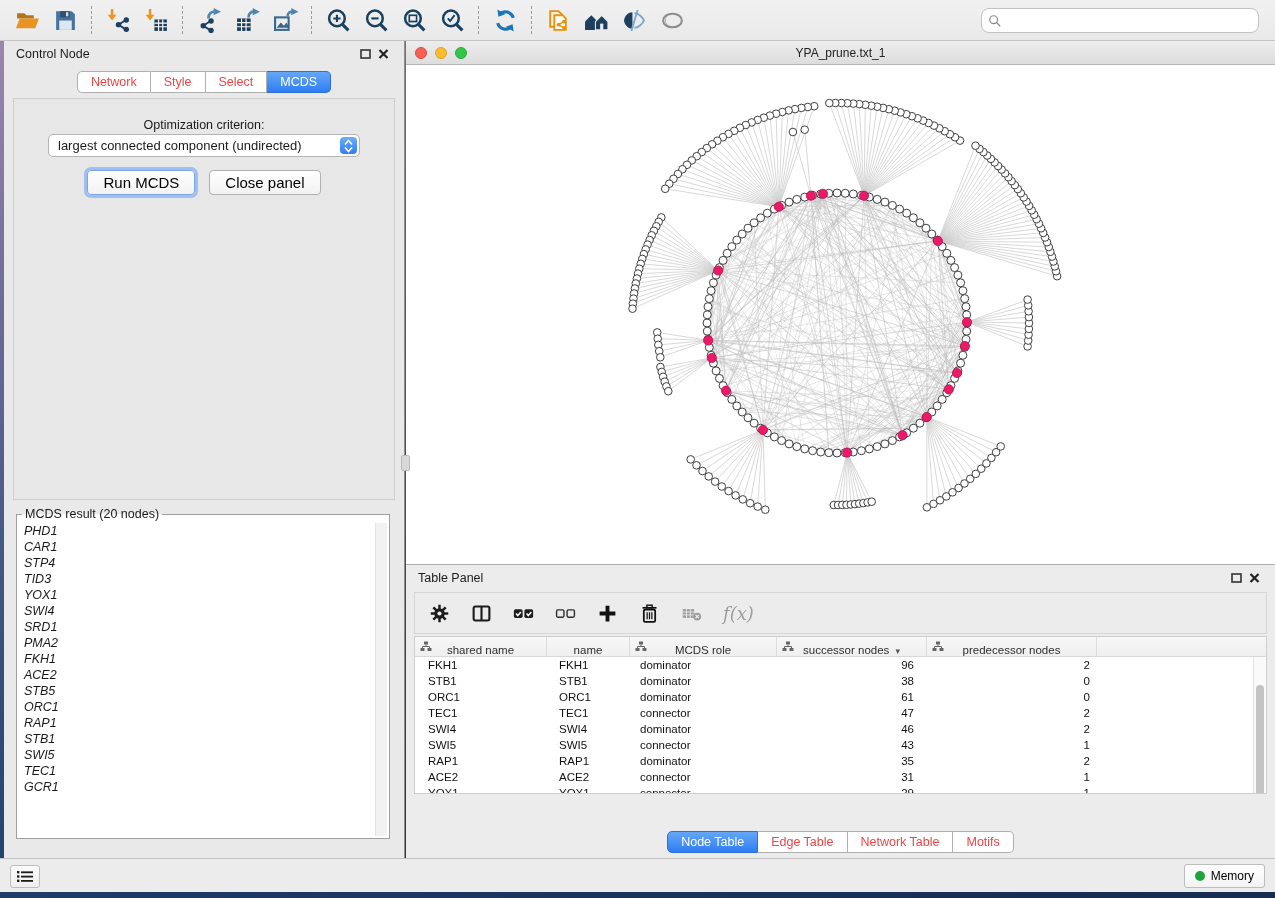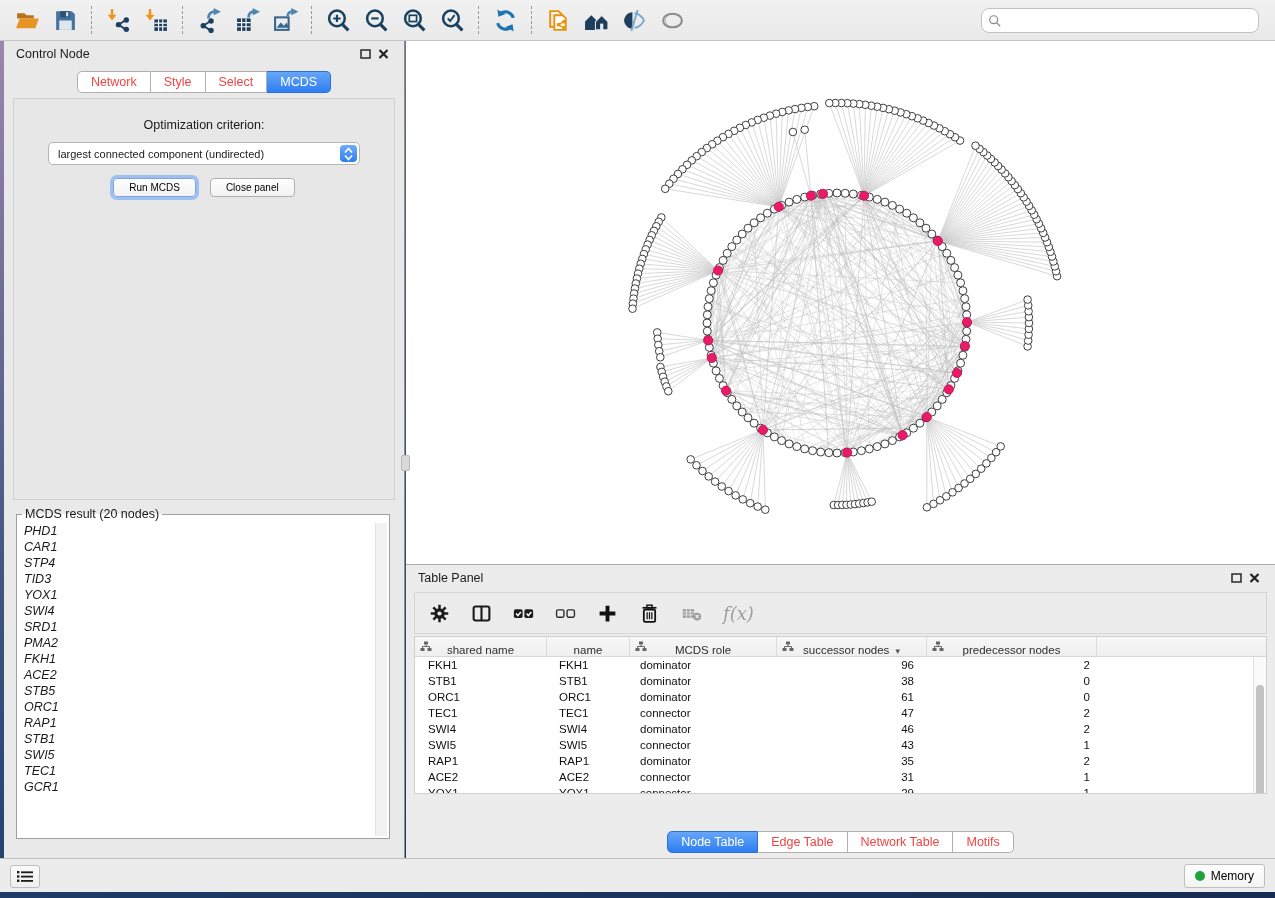--- a/index.html
+++ b/index.html
@@ -44,30 +44,30 @@
     align-items:center; justify-content:center; cursor:pointer; padding:0; }
   .cp-tabs { display:flex; justify-content:center; margin-top:4px; }
   .seg { font-size:12.5px; padding:3px 13px; background:#fff; border:1px solid #b0b0b0;
     border-left:none; color:#ef4444; cursor:pointer; }
   .seg:first-child { border-left:1px solid #b0b0b0; border-radius:5px 0 0 5px; }
   .seg:last-child  { border-radius:0 5px 5px 0; }
   .seg.sel { background:linear-gradient(#66a6f8,#2e7ef2); color:#fff; border-color:#2e6fd8; }
   .cp-content { position:absolute; left:9px; right:9px; top:57px; height:402px;
     background:#e7e7e7; border:1px solid #cicfcf; border:1px solid #cfcfcf; text-align:center; }
   .opt-label { margin-top:19px; font-size:12.5px; }
-  .select { width:312px; height:23px; margin:10px auto 0 auto; background:#fff;
+  .select { width:312px; height:23px; margin:2px auto 0 auto; background:#fff;
     border:1px solid #b5b5b5; border-radius:5px; display:flex; align-items:center;
-    padding-left:9px; font-size:11px; cursor:pointer; }
+    padding-left:9px; font-size:13px; cursor:pointer; }
   .select .val { flex:1; text-align:left; white-space:nowrap; }
   .stepper { width:17px; height:17px; margin:2px; border-radius:4px;
     background:linear-gradient(#6fabf9,#2f7ef2); display:flex; flex-direction:column;
     align-items:center; justify-content:center; color:#fff; }
   .stepper svg { width:9px; height:14px; }
   .btn-row { margin-top:13px; display:flex; justify-content:center; gap:14px; }
-  .macbtn { font-family:"Liberation Sans",sans-serif; font-size:10px; padding:3px 15px;
+  .macbtn { font-family:"Liberation Sans",sans-serif; font-size:15px; padding:3px 15px;
     background:linear-gradient(#ffffff,#f2f2f2); border:1px solid #b0b0b0; border-radius:4px; cursor:pointer; }
   .macbtn.focus { box-shadow:0 0 0 3px rgba(110,165,245,.6); border-color:#7aa6e8; }
 
   fieldset.mcds { position:absolute; left:12px; right:14px; top:466px; bottom:20px;
     border:1px solid #9f9f9f; background:#fff; }
   fieldset.mcds legend { font-size:12.5px; padding:0 3px; margin-left:5px; background:transparent; }
   .mcds-list { position:absolute; left:2px; right:15px; top:2px; bottom:2px; overflow:hidden;
     text-align:left;font-style:italic; }
   .mcds-item { font-size:12.5px; line-height:16px; padding-left:5px; }
   .mcds-track { position:absolute; right:2px; top:2px; bottom:2px; width:12px;
@@ -361,20 +361,28 @@
         <div class="mcds-item">GCR1</div>
       </div>
     <div class="mcds-track"></div>
   </fieldset>
   <div class="cp-splitter-handle"></div>
 </div>
 
 <div class="right-area">
 
   <div class="net-frame">
+    <div class="net-titlebar">
+      <span class="lights">
+        <span class="light red"></span>
+        <span class="light yellow"></span>
+        <span class="light green"></span>
+      </span>
+      <span>YPA_prune.txt_1</span>
+    </div>
     <div class="net-canvas">
       <svg id="net-svg" viewBox="0 0 869 499" preserveAspectRatio="none">
           <line x1="372.8" y1="141.8" x2="404.9" y2="130.7" stroke="#bdbdbd" stroke-width="0.8" opacity="0.7"></line>
           <line x1="372.8" y1="141.8" x2="312.1" y2="205.5" stroke="#bdbdbd" stroke-width="0.8" opacity="0.7"></line>
           <line x1="372.8" y1="141.8" x2="558.9" y2="281.0" stroke="#bdbdbd" stroke-width="0.8" opacity="0.7"></line>
           <line x1="372.8" y1="141.8" x2="551.0" y2="308.0" stroke="#bdbdbd" stroke-width="0.8" opacity="0.7"></line>
           <line x1="372.8" y1="141.8" x2="542.8" y2="324.4" stroke="#bdbdbd" stroke-width="0.8" opacity="0.7"></line>
           <line x1="372.8" y1="141.8" x2="357.0" y2="364.9" stroke="#bdbdbd" stroke-width="0.8" opacity="0.7"></line>
           <line x1="404.9" y1="130.7" x2="458.0" y2="130.8" stroke="#bdbdbd" stroke-width="0.8" opacity="0.7"></line>
           <line x1="404.9" y1="130.7" x2="531.9" y2="176.0" stroke="#bdbdbd" stroke-width="0.8" opacity="0.7"></line>

